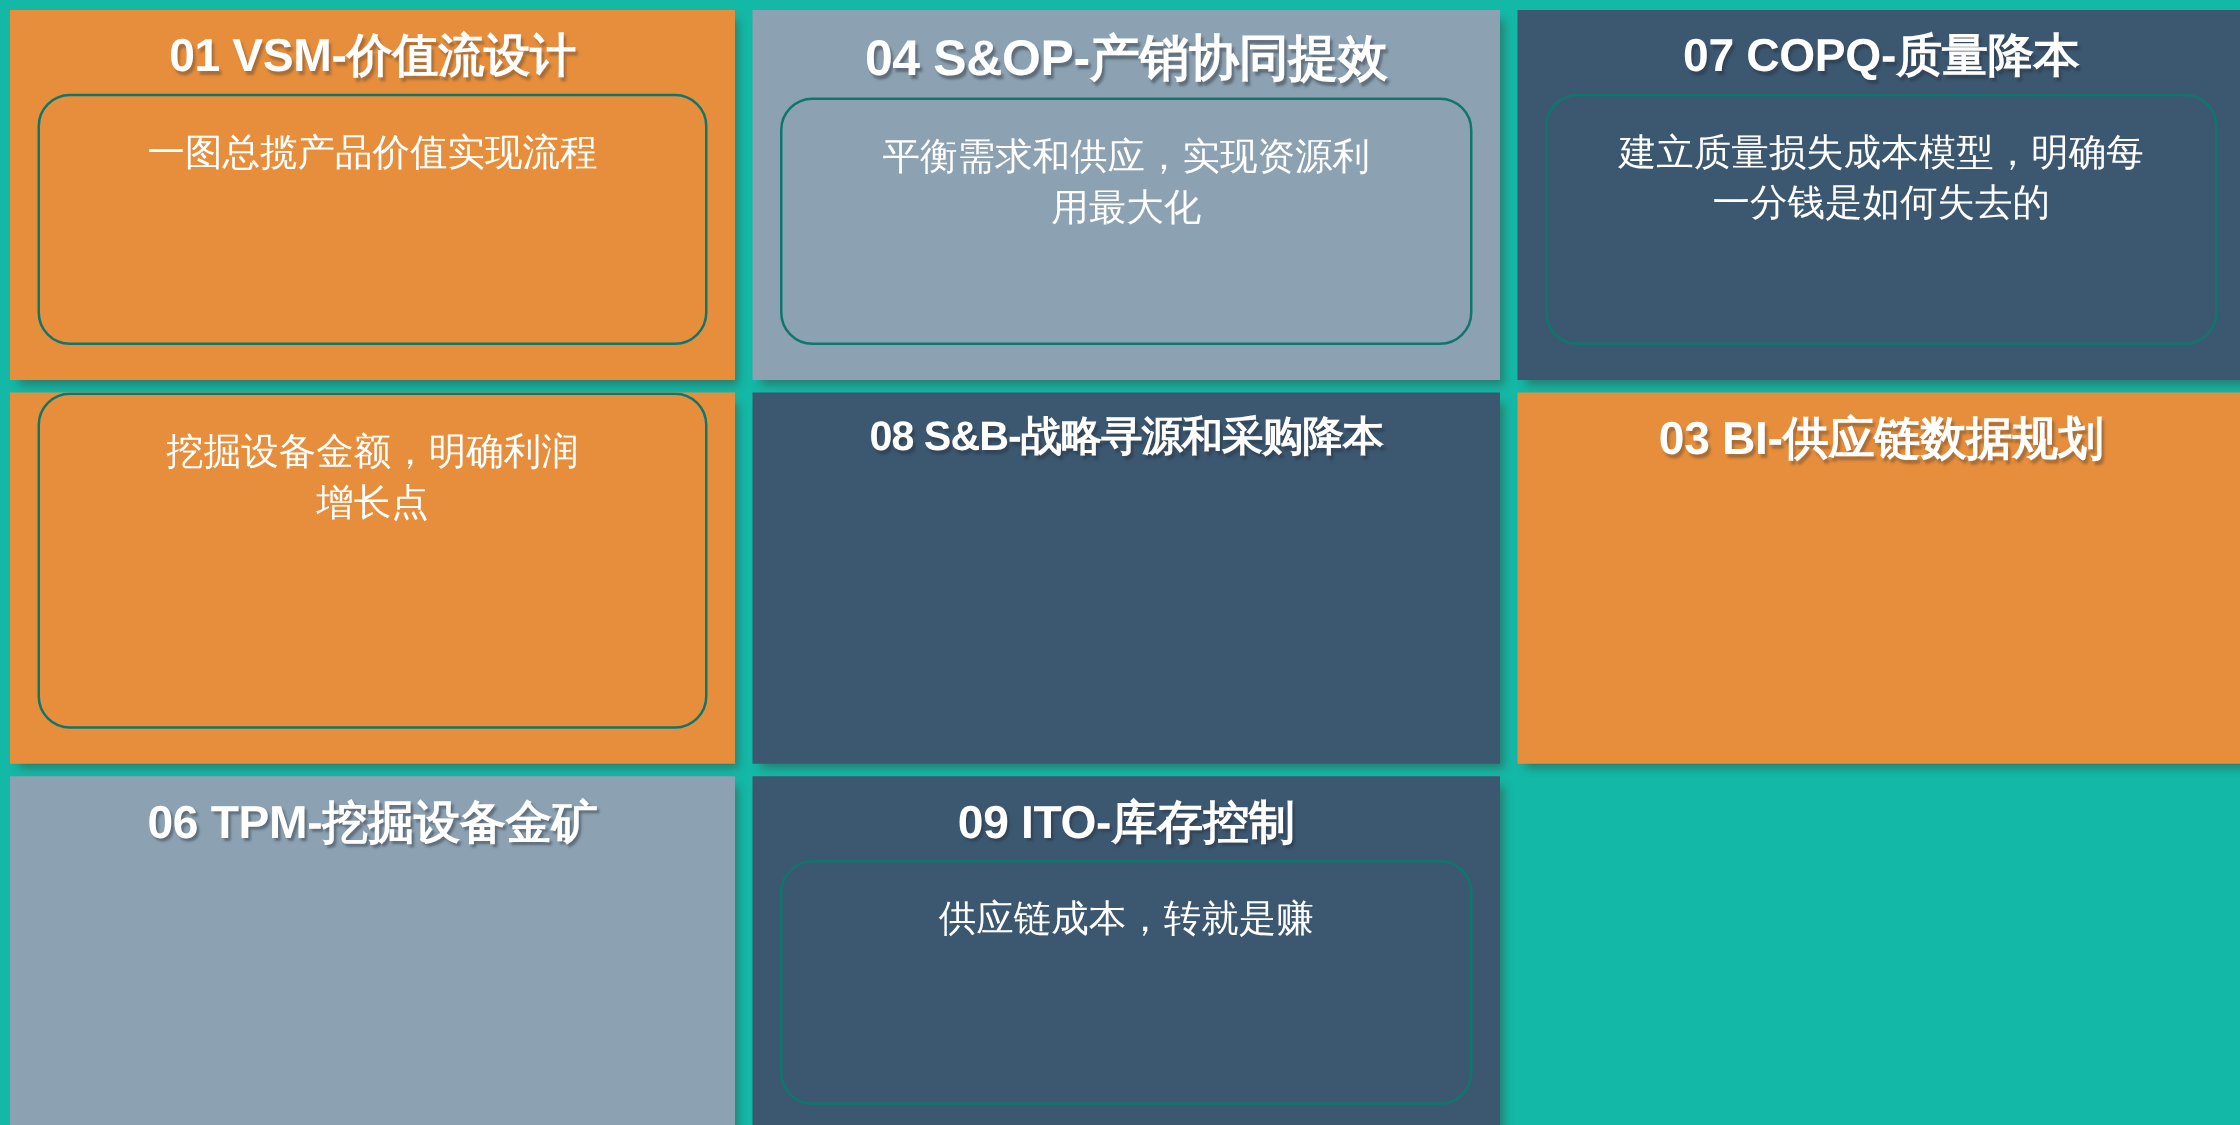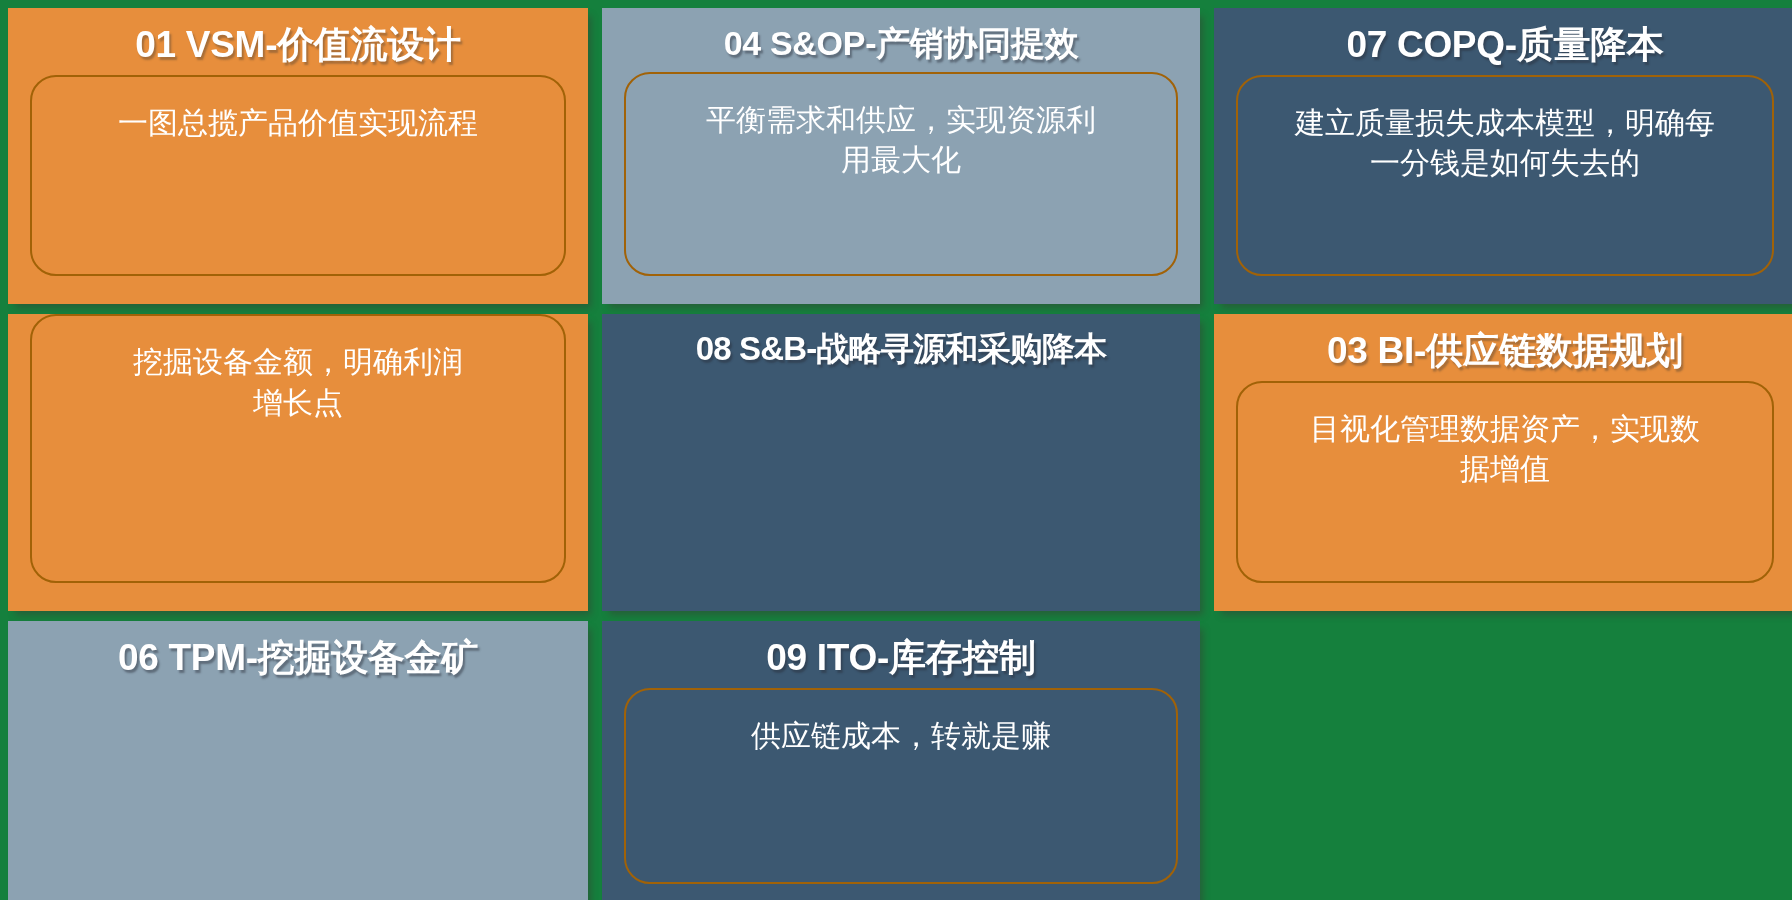--- a/index.html
+++ b/index.html
@@ -11,21 +11,21 @@
     width: 1792px;
     height: 900px;
     font-family: "Liberation Sans", "DejaVu Sans", sans-serif;
     overflow: hidden;
   }
 
   #board {
     position: relative;
     width: 1792px;
     height: 900px;
-    background: #15803d;
+    background: #14b8a6;
     box-sizing: border-box;
     padding: 8px 10px 12px 8px;
   }
 
   .grid {
     display: grid;
     grid-template-columns: 580px 598px 582px;
     grid-template-rows: 296px 297px 291px;
     column-gap: 14px;
     row-gap: 10px;
@@ -63,40 +63,40 @@
   }
   .card.steel .card-title,
   .card.navy  .card-title {
     text-shadow: 2px 3px 2px rgba(40,45,55,0.45);
   }
 
   .card-inner {
     flex: 1 1 auto;
     margin: 0 22px 28px 22px;
     align-self: stretch;
-    border: 2px solid #a16207;
+    border: 2px solid #0f766e;
     border-radius: 26px;
     display: flex;
     align-items: flex-start;
     justify-content: center;
     box-sizing: border-box;
     padding: 26px 18px 10px 18px;
   }
 
   .card-desc {
     color: #ffffff;
     font-size: 30px;
     line-height: 1.35;
     text-align: center;
     font-weight: normal;
     white-space: pre-line;
   }
 
   
-  .card.t-long .card-title { font-size: 34px; }
+  .card.t-long .card-title { font-size: 40px; }
   .card.t-xlong .card-title { font-size: 33px; letter-spacing: -0.8px; }
 </style>
 </head>
 <body>
 
 <div id="board">
   <div class="grid">
 
     <div class="card orange">
       <div class="card-title">01 VSM-价值流设计</div>
@@ -128,24 +128,20 @@
       </div>
     </div>
 
 
     <div class="card navy t-xlong">
       <div class="card-title">08 S&amp;B-战略寻源和采购降本</div>
     </div>
 
     <div class="card orange">
       <div class="card-title">03 BI-供应链数据规划</div>
-      <div class="card-inner">
-        <div class="card-desc">目视化管理数据资产，实现数
-据增值</div>
-      </div>
     </div>
 
     <div class="card steel">
       <div class="card-title">06 TPM-挖掘设备金矿</div>
     </div>
 
     <div class="card navy">
       <div class="card-title">09 ITO-库存控制</div>
       <div class="card-inner">
         <div class="card-desc">供应链成本，转就是赚</div>

